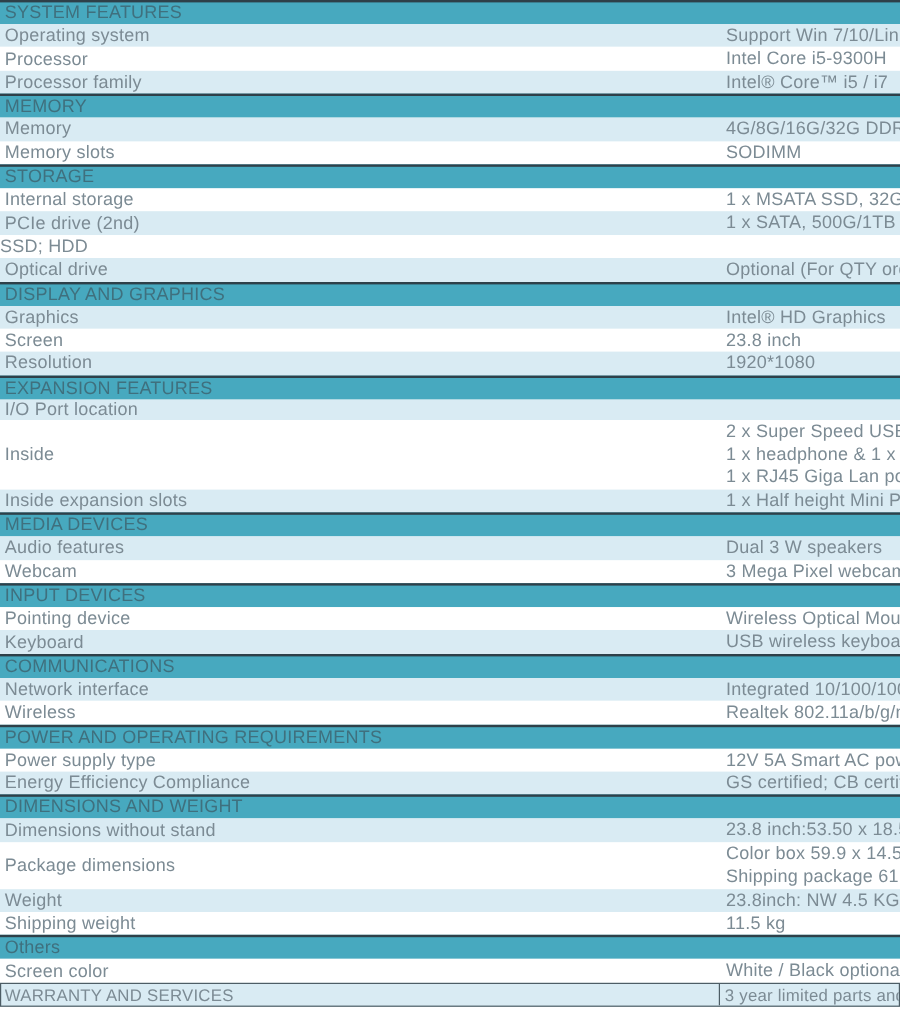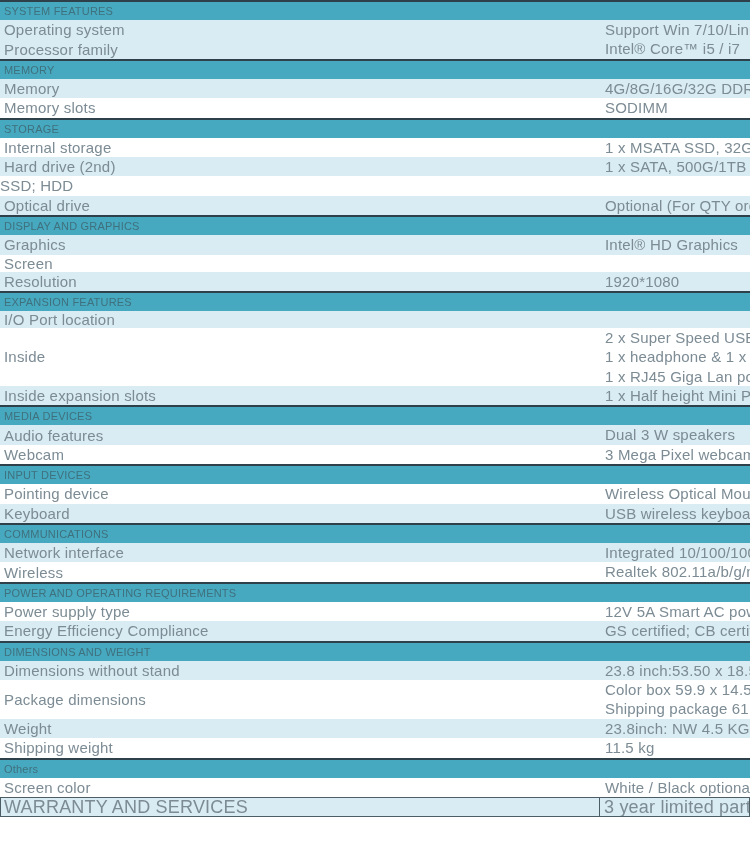--- a/index.html
+++ b/index.html
@@ -15,21 +15,21 @@
   }
   #spec-table {
     width: 750px;
   }
   .section-header {
     height: 18px;
     line-height: 18px;
     border-top: 2px solid var(--dark-line, #2e4049);
     background: var(--header-bg, #47a9bf);
     color: var(--header-text, #3f707e);
-    font-size: 11px;
+    font-size: 15px;
     letter-spacing: 0.2px;
     padding-left: 4px;
     white-space: nowrap;
     overflow: hidden;
   }
   .row {
     display: flex;
     align-items: center;
     color: var(--row-text, #7c8b94);
     font-size: 15px;
@@ -54,21 +54,21 @@
   .stripe-blue { background: var(--stripe-blue, #d9ebf3); }
   .stripe-white { background: #ffffff; }
   .footer-row {
     display: flex;
     align-items: flex-end;
     height: 18px;
     line-height: 18px;
     border: 1px solid var(--footer-border, #4d5d65);
     background: var(--stripe-blue, #d9ebf3);
     color: var(--row-text, #7c8b94);
-    font-size: 18px;
+    font-size: 14px;
     letter-spacing: 0.2px;
     overflow: hidden;
   }
   .footer-row .label {
     flex: 0 0 595px;
     padding-left: 3px;
     border-right: 1px solid var(--footer-border, #4d5d65);
     white-space: nowrap;
     overflow: hidden;
   }
@@ -84,20 +84,26 @@
 <body>
 
 <div id="spec-table">
     <div class="section-header">SYSTEM FEATURES</div>
     <div class="row stripe-blue">
       <div class="label">Operating system</div>
       <div class="value">
         <div class="value-line">Support Win 7/10/Linux</div>
       </div>
     </div>
+    <div class="row stripe-white">
+      <div class="label">Processor</div>
+      <div class="value">
+        <div class="value-line">Intel Core i5-9300H</div>
+      </div>
+    </div>
     <div class="row stripe-blue">
       <div class="label">Processor family</div>
       <div class="value">
         <div class="value-line">Intel® Core™ i5 / i7</div>
       </div>
     </div>
     <div class="section-header">MEMORY</div>
     <div class="row stripe-blue">
       <div class="label">Memory</div>
       <div class="value">
@@ -111,21 +117,21 @@
       </div>
     </div>
     <div class="section-header">STORAGE</div>
     <div class="row stripe-white">
       <div class="label">Internal storage</div>
       <div class="value">
         <div class="value-line">1 x MSATA SSD, 32G/64G/128G</div>
       </div>
     </div>
     <div class="row stripe-blue">
-      <div class="label">Hard drive (2nd)</div>
+      <div class="label">PCIe drive (2nd)</div>
       <div class="value">
         <div class="value-line">1 x SATA, 500G/1TB</div>
       </div>
     </div>
     <div class="row stripe-white">
       <div class="value">
         <div class="value-line">SSD; HDD</div>
       </div>
     </div>
     <div class="row stripe-blue">
@@ -136,20 +142,23 @@
     </div>
     <div class="section-header">DISPLAY AND GRAPHICS</div>
     <div class="row stripe-blue">
       <div class="label">Graphics</div>
       <div class="value">
         <div class="value-line">Intel® HD Graphics</div>
       </div>
     </div>
     <div class="row stripe-white">
       <div class="label">Screen</div>
+      <div class="value">
+        <div class="value-line">23.8 inch</div>
+      </div>
     </div>
     <div class="row stripe-blue">
       <div class="label">Resolution</div>
       <div class="value">
         <div class="value-line">1920*1080</div>
       </div>
     </div>
     <div class="section-header">EXPANSION FEATURES</div>
     <div class="row stripe-blue">
       <div class="label">I/O Port location</div>

